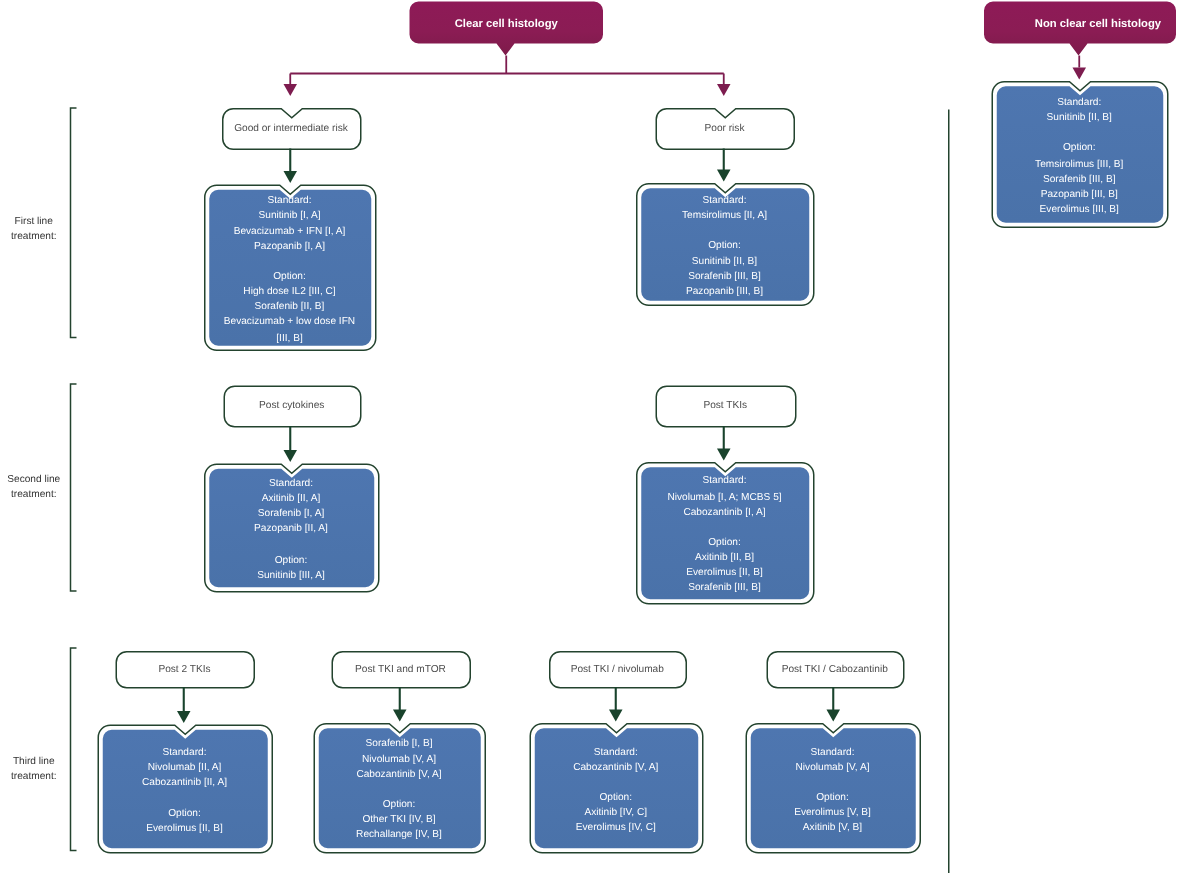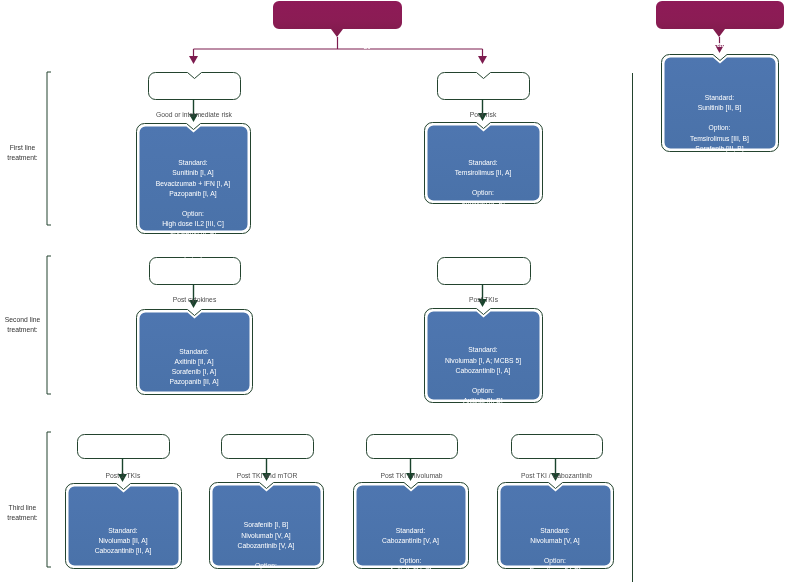--- a/index.html
+++ b/index.html
@@ -1,19 +1,19 @@
 <!DOCTYPE html>
 <html><head>
 <meta charset="utf-8">
 <style>
   html,body{margin:0;padding:0;}
   body{width:787px;height:584px;background:#ffffff;font-family:"Liberation Sans",sans-serif;overflow:hidden;position:relative;}
   #stage{position:absolute;left:0;top:0;width:787px;height:584px;}
   svg.layer{position:absolute;left:0;top:0;width:787px;height:584px;overflow:visible;}
-  .txt{position:absolute;box-sizing:border-box;display:flex;align-items:center;justify-content:center;text-align:center;margin-top:29px;}
+  .txt{position:absolute;box-sizing:border-box;display:flex;align-items:center;justify-content:center;text-align:center;}
   .hdr-txt{color:#ffffff;font-weight:bold;font-size:7.5px;letter-spacing:0px;}
   .dec-txt{color:#4d4d4d;font-size:6.75px;}
   .blue-txt{color:#ffffff;font-size:6.75px;line-height:10.15px;flex-direction:column;align-items:center;justify-content:center;}
   .blue-txt div{width:100%;}
   .rowlbl{color:#333333;font-size:6.75px;line-height:10.2px;text-align:center;position:absolute;}
 </style>
 </head>
 <body>
 
 <div id="stage">

